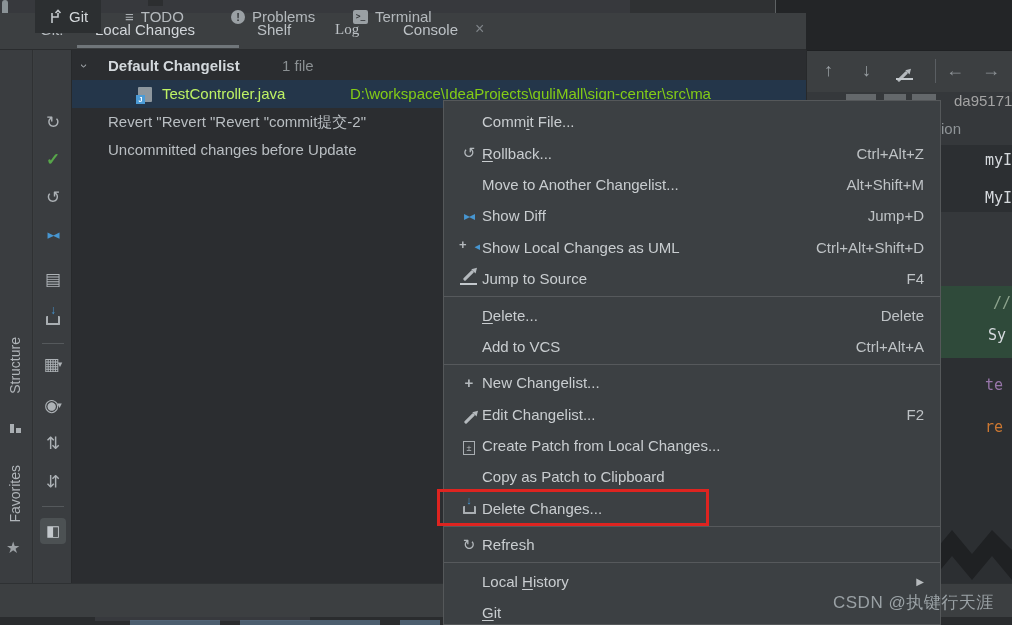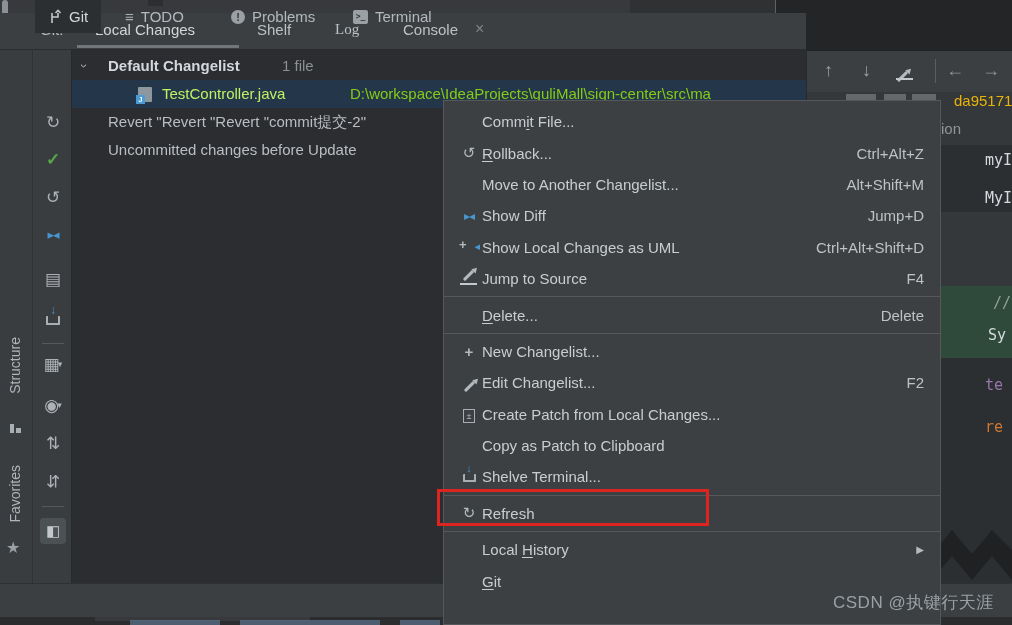--- a/index.html
+++ b/index.html
@@ -83,21 +83,21 @@
   .rico{position:absolute;top:9px;font-size:18px;color:#9aa0a4;}
   .rt-up{left:18px;} .rt-down{left:56px;}
   .rt-pencil{left:90px;top:11px;width:26px;height:18px;}
   .rt-div{left:129px;top:8px;width:1px;height:24px;background:#5a5e62;}
   .rt-back{left:140px;color:#8d9296;} .rt-fwd{left:176px;color:#8d9296;}
   .pencil{display:inline-block;position:relative;width:13px;height:3px;background:#b4b9bd;border-radius:1px;transform:rotate(-45deg);}
   .pencil::after{content:"";position:absolute;right:-5px;top:-1px;border-left:5px solid #b4b9bd;
     border-top:3px solid transparent;border-bottom:3px solid transparent;}
   .pencil-under{position:absolute;left:0;bottom:0;width:17px;height:2px;background:#c3c8cc;}
   .smudge{position:absolute;background:#8a8f93;opacity:.55;height:6px;top:44px;}
-  .hash1{position:absolute;left:148px;top:42px;color:#eab308;font-size:15px;}
+  .hash1{position:absolute;left:148px;top:42px;color:#a3a3a3;font-size:15px;}
   .hash2{position:absolute;left:135px;top:70px;color:#8f9497;font-size:15px;}
   .band-dark1{position:absolute;left:0;top:95px;width:206px;height:67px;background:#2c2f32;}
   .band-green{position:absolute;left:0;top:236px;width:206px;height:72px;background:#2f4a3a;}
   .band-dark2{position:absolute;left:0;top:308px;width:206px;height:225px;background:#2c2f32;}
   .code{position:absolute;font-family:"DejaVu Sans Mono",monospace;font-size:15px;color:#d6dade;white-space:pre;}
   .c-my1{left:179px;top:101px;} .c-my2{left:179px;top:139px;}
   .c-cmt{left:187px;top:244px;color:#8fa58f;}
   .c-sy{left:182px;top:276px;}
   .c-te{left:179px;top:326px;color:#9876aa;}
   .c-re{left:179px;top:368px;color:#cc7832;}
@@ -275,20 +275,25 @@
       <span class="mico"><span class="jump-wrap"><span class="pencil"></span><span class="pencil-under"></span></span></span>
       <span class="mlabel"><span>Jump to Source</span></span>
       <span class="msc">F4</span>
     </div>
     <div class="msep"></div>
     <div class="mi">
       <span class="mico"></span>
       <span class="mlabel"><span></span><span class="mn">D</span><span>elete...</span></span>
       <span class="msc">Delete</span>
     </div>
+    <div class="mi">
+      <span class="mico"></span>
+      <span class="mlabel"><span>Add to VCS</span></span>
+      <span class="msc">Ctrl+Alt+A</span>
+    </div>
     <div class="msep"></div>
     <div class="mi">
       <span class="mico" style="font-weight:bold">+</span>
       <span class="mlabel"><span>New Changelist...</span></span>
       <span class="msc"></span>
     </div>
     <div class="mi">
       <span class="mico"><span class="pencil"></span></span>
       <span class="mlabel"><span>Edit Changelist...</span></span>
       <span class="msc">F2</span>
@@ -298,21 +303,21 @@
       <span class="mlabel"><span>Create Patch from Local Changes...</span></span>
       <span class="msc"></span>
     </div>
     <div class="mi">
       <span class="mico"></span>
       <span class="mlabel"><span>Copy as Patch to Clipboard</span></span>
       <span class="msc"></span>
     </div>
     <div class="mi">
       <span class="mico"><span class="tray"><span class="arr">↓</span></span></span>
-      <span class="mlabel"><span>Shelve Terminal...</span></span>
+      <span class="mlabel"><span>Delete Changes...</span></span>
       <span class="msc"></span>
     </div>
     <div class="msep"></div>
     <div class="mi">
       <span class="mico">↻</span>
       <span class="mlabel"><span>Refresh</span></span>
       <span class="msc"></span>
     </div>
     <div class="msep"></div>
     <div class="mi">

